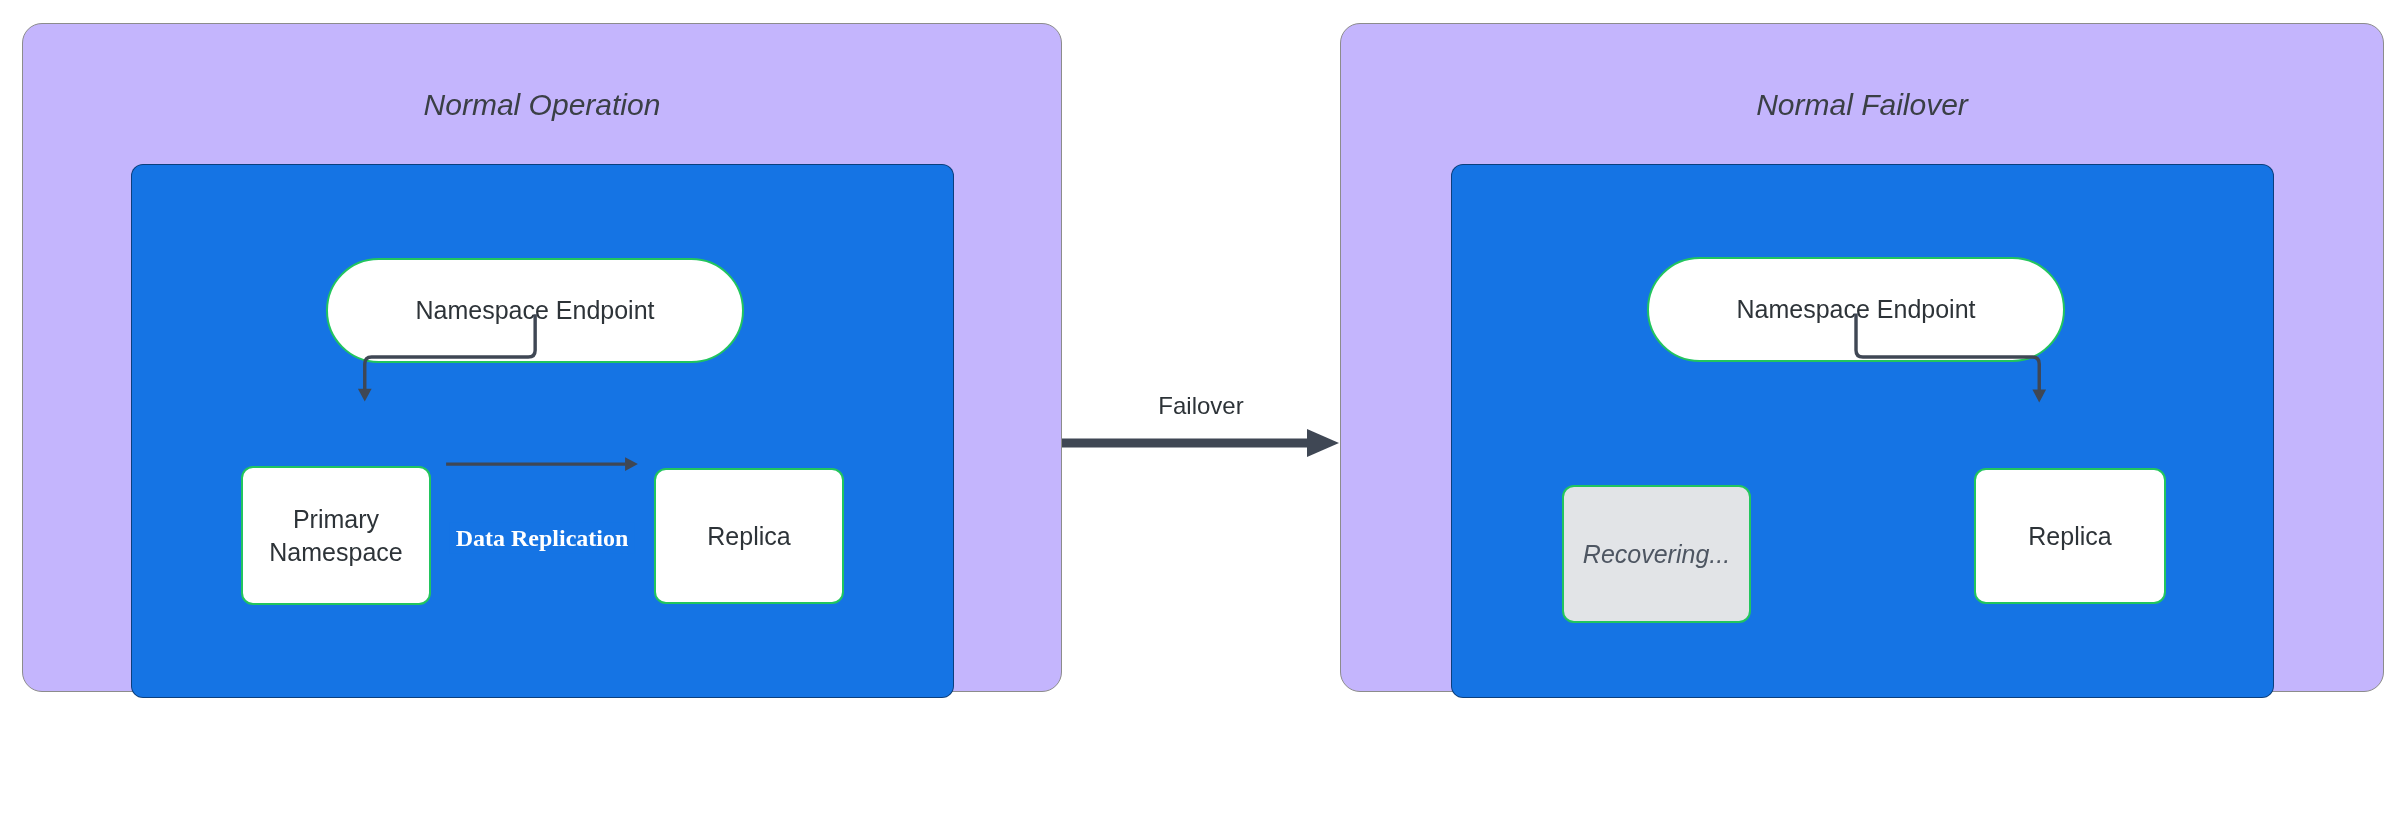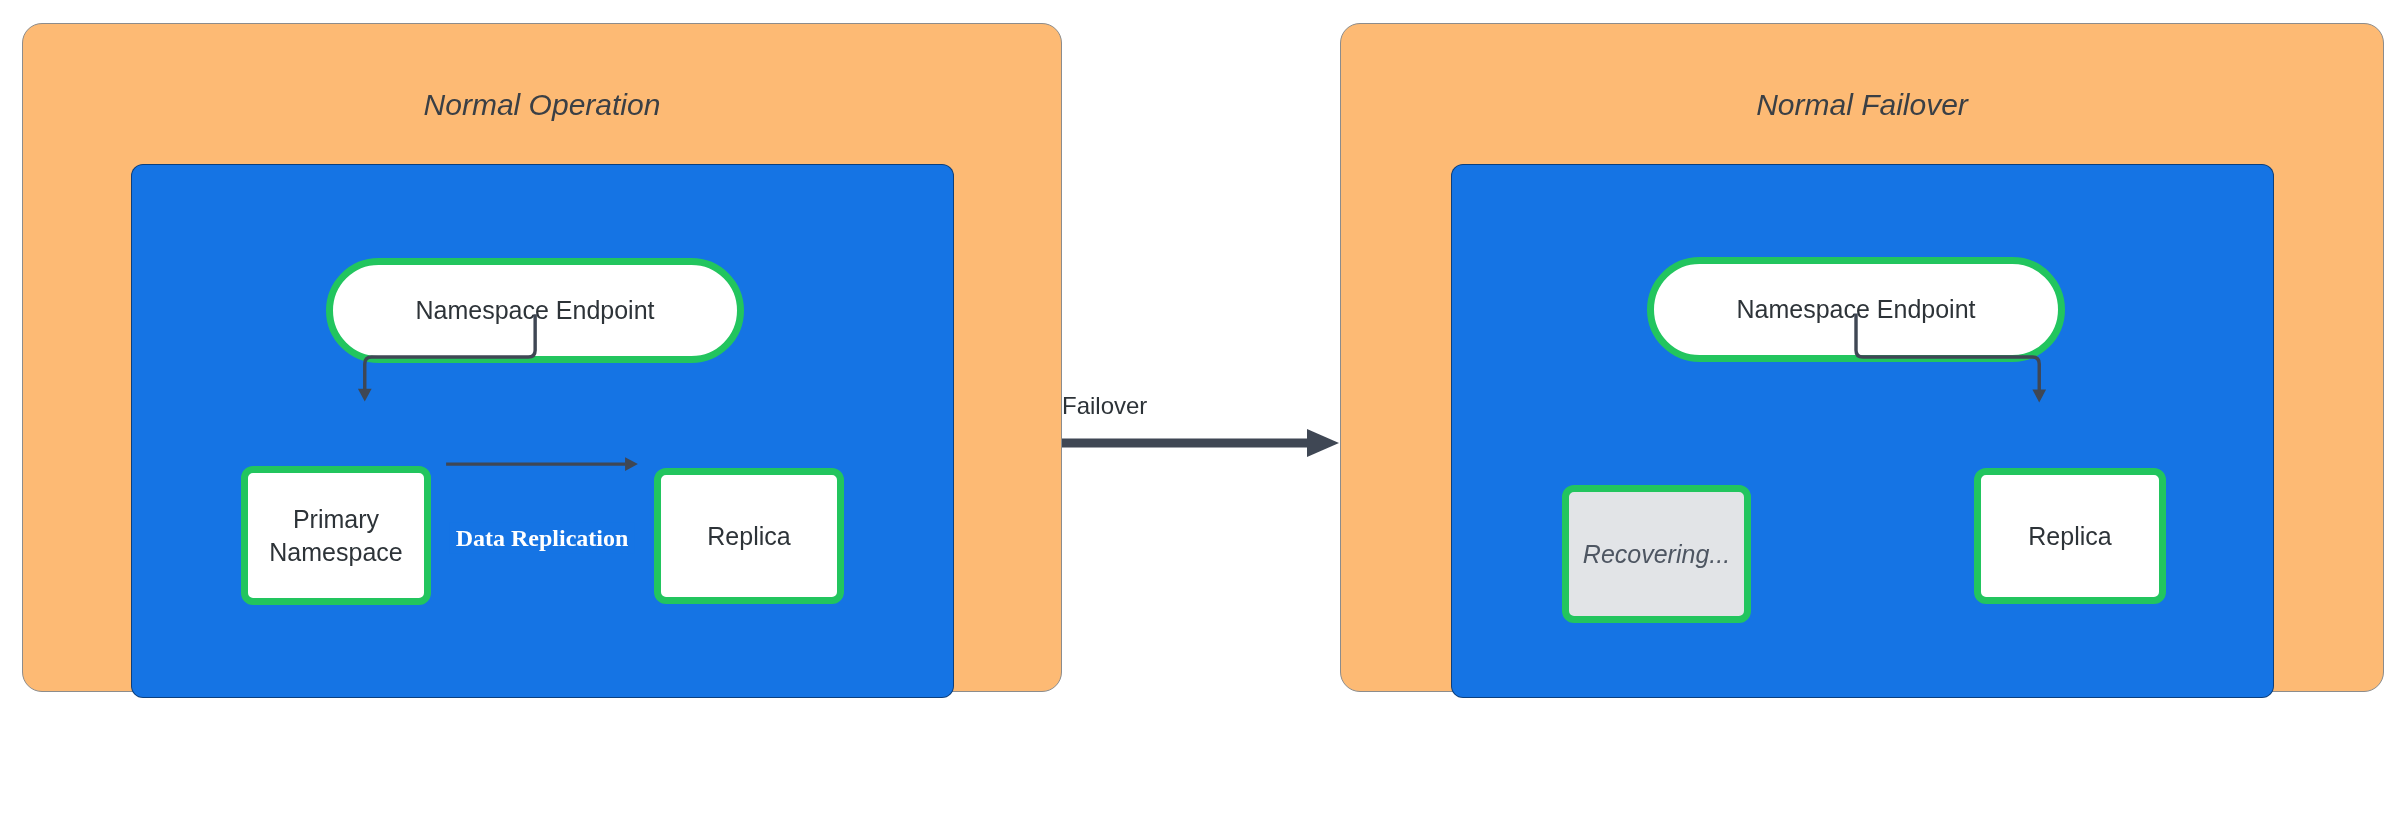--- a/index.html
+++ b/index.html
@@ -7,21 +7,21 @@
     width: 2407px; height: 828px;
     position: relative;
     background: #ffffff;
     font-family: "Liberation Sans", sans-serif;
     overflow: hidden;
   }
   .panel {
     position: absolute;
     top: 23px;
     height: 669px;
-    background: #fdba74;
+    background: #c4b5fd;
     border: 1.5px solid #8c8c8c;
     border-radius: 20px;
     box-sizing: border-box;
   }
   #panel-normal  { left: 22px;   width: 1040px; }
   #panel-failover{ left: 1340px; width: 1044px; }
   .panel-title {
     position: absolute;
     left: 0; right: 0;
     top: 64px;
@@ -37,21 +37,21 @@
     background: #1574e4;
     border: 1px solid rgba(0,0,0,0.45);
     border-radius: 12px;
     box-sizing: border-box;
   }
   #cluster-normal   { left: 108px; }
   #cluster-failover { left: 110px; }
   .node {
     position: absolute;
     background: #ffffff;
-    border: 7px solid #22c55e;
+    border: 2px solid #22c55e;
     border-radius: 12px;
     box-sizing: border-box;
     display: flex;
     align-items: center;
     justify-content: center;
     text-align: center;
     font-size: 25px;
     color: #2d3338;
     line-height: 1.3;
     padding: 6px;
@@ -81,21 +81,21 @@
   }
   .recovering {
     background: #e2e4e7;
     font-style: italic;
     color: #4e5662;
   }
   #failover-label {
     position: absolute;
     left: 1062px; width: 278px;
     top: 392px;
-    text-align: left;
+    text-align: center;
     font-size: 24px;
     color: #2d3338;
   }
   #failover-arrow {
     position: absolute;
     left: 1062px; top: 425px;
   }
 </style>
 </head>
 <body>

